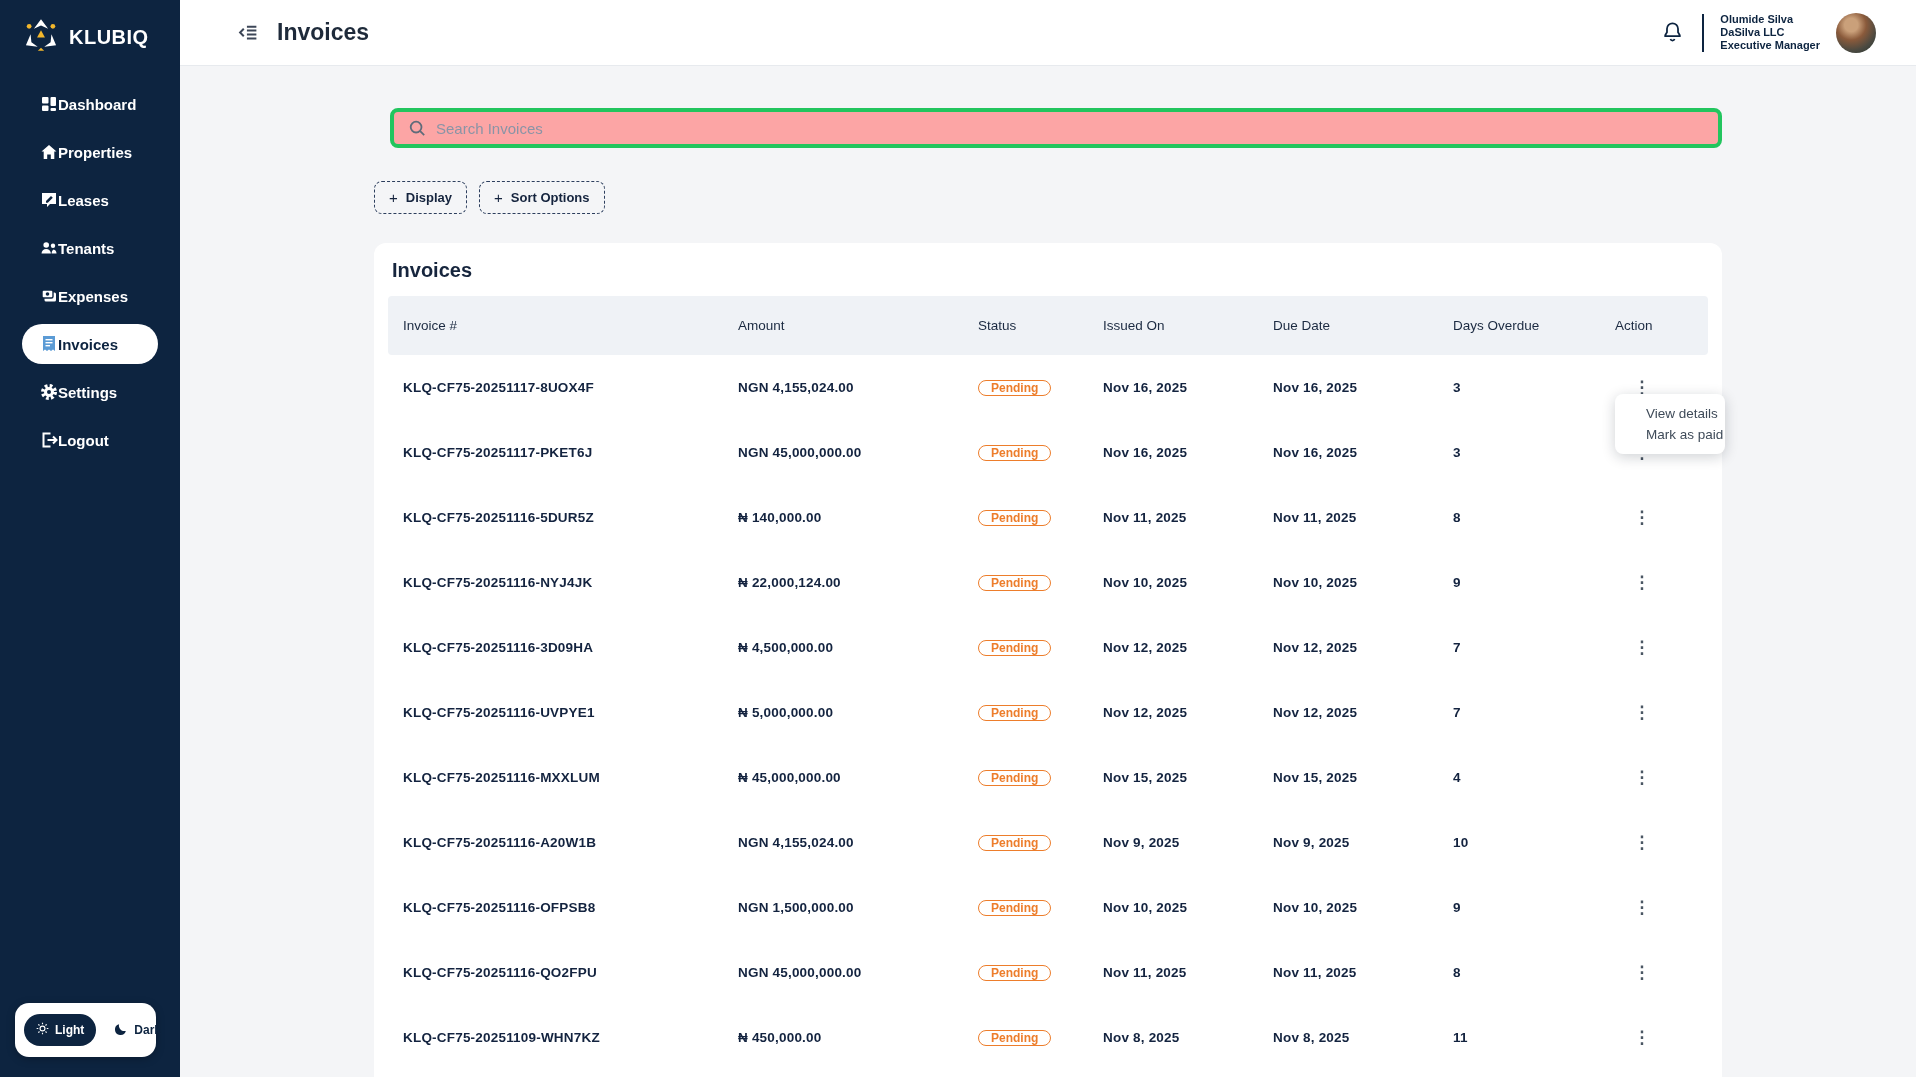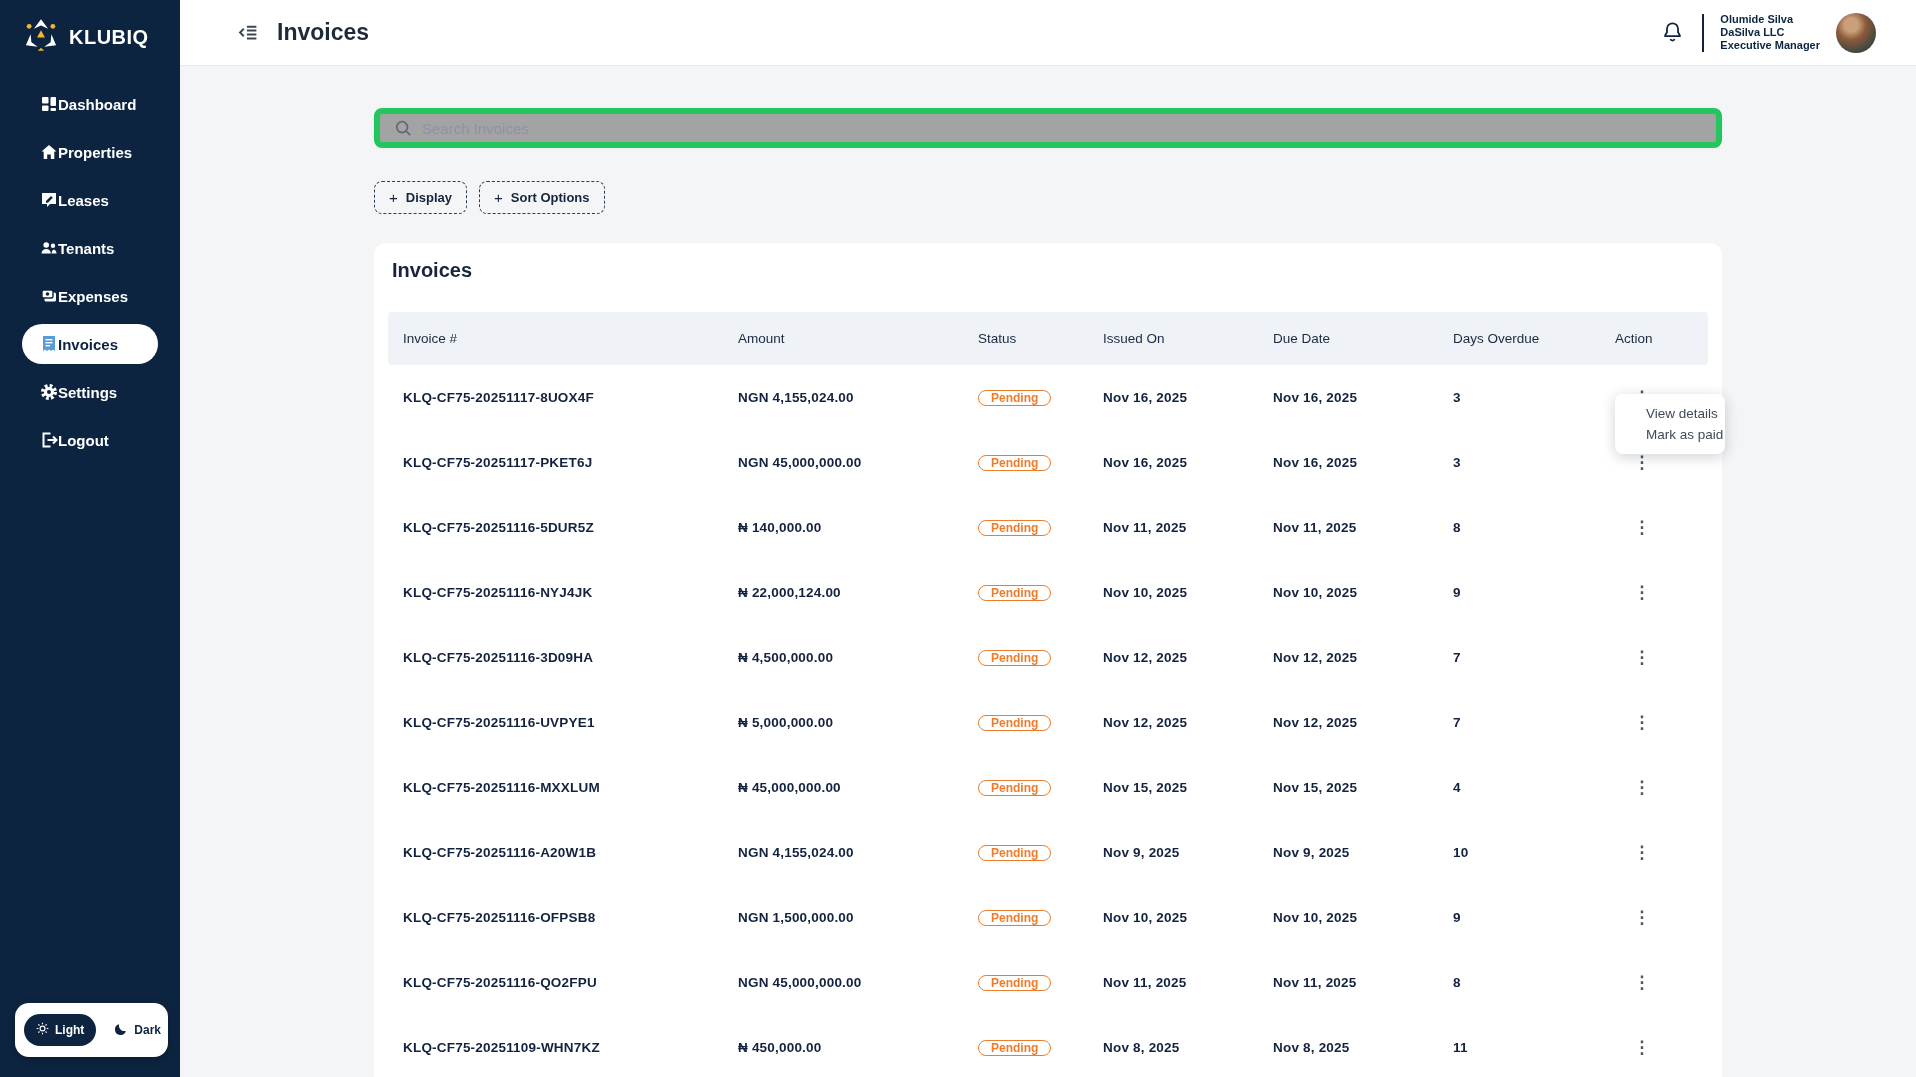--- a/index.html
+++ b/index.html
@@ -11,21 +11,21 @@
   .logo { display:flex; align-items:center; gap:9px; padding:16px 0 0 22px; }
   .logo-text { color:#fff; font-size:20px; font-weight:800; letter-spacing:.5px; }
   .nav { margin-top:22px; }
   .nav-item { height:48px; display:flex; align-items:center; padding-left:40px;
               color:#fff; font-size:15px; font-weight:700; cursor:pointer; }
   .nav-item .ico { width:18px; height:18px; display:flex; align-items:center; justify-content:center; color:#fff; }
   .nav-item.active { background:#fff; margin:4px 22px; padding-left:18px; height:40px;
                      border-radius:20px; color:#0D2440; }
   .nav-item.active .ico { color:#5B9BD5; }
 
-  .theme-toggle { position:absolute; left:15px; bottom:20px; width:153px; height:54px; background:#fff;
+  .theme-toggle { position:absolute; left:15px; bottom:20px; width:141px; height:54px; background:#fff;
                   border-radius:14px; display:flex; align-items:center; padding:0 9px; gap:6px;
                   box-shadow:0 2px 8px rgba(0,0,0,.25); }
   .theme-btn { display:flex; align-items:center; gap:6px; font-size:12px; font-weight:700; cursor:pointer;
                padding:8px 12px; border-radius:999px; color:#0D2440; }
   .theme-btn.selected { background:#0D2440; color:#fff; }
 
   
   .main { flex:1; display:flex; flex-direction:column; height:100%; }
   .topbar { height:66px; min-height:66px; background:#fff; border-bottom:1px solid #E7EAEE;
             display:flex; align-items:center; justify-content:space-between; padding:0 40px 0 58px; }
@@ -35,37 +35,37 @@
   .bell { width:26px; height:26px; cursor:pointer; display:flex; align-items:center; }
   .vdivider { width:2px; height:38px; background:#0D2440; }
   .user-block { font-size:11px; font-weight:700; color:#0D2440; line-height:13px; }
   .avatar { width:40px; height:40px; border-radius:50%; cursor:pointer;
             background:radial-gradient(circle at 38% 30%, #caa07a 0 18%, #8a5a3b 40%, #4c4a41 68%, #22332f 100%); }
 
   
   .content { flex:1; overflow:hidden; }
   .content-col { width:1348px; margin:42px auto 0; }
 
-  .searchbar { height:40px; background:#a3a3a3; border:6px solid #22c55e; border-radius:8px;
-               display:flex; align-items:center; padding:0 14px; gap:10px; }
+  .searchbar { height:40px; background:#fca5a5; border:4px solid #22c55e; border-radius:8px;
+               display:flex; align-items:center; padding:0 14px; gap:10px;margin-left:16px; }
   .searchbar input { border:none; outline:none; flex:1; font-size:15px; color:#33404f;
                      font-family:"Liberation Sans", sans-serif; background:transparent; }
   .searchbar input::placeholder { color:#8A94A6; }
 
   .filter-row { margin-top:33px; display:flex; gap:12px; }
   .dash-btn { border:1.5px dashed #2C3E5D; border-radius:8px; background:transparent; height:33px;
               display:flex; align-items:center; gap:8px; padding:0 14px; font-size:13px; font-weight:700;
               color:#15243E; cursor:pointer; font-family:"Liberation Sans", sans-serif; }
   .dash-btn .plus { font-size:15px; font-weight:400; }
 
   .card { margin-top:29px; background:#fff; border-radius:12px; padding:16px 14px 0; position:relative;
           height:900px; }
   .card-title { font-size:20px; font-weight:800; color:#16253D; padding-left:4px; }
 
-  .thead { margin-top:30px; height:53px; background:#EFF2F6; border-radius:4px; display:grid;
+  .thead { margin-top:14px; height:59px; background:#EFF2F6; border-radius:4px; display:grid;
            grid-template-columns:335px 240px 125px 170px 180px 162px 1fr; align-items:center;
            padding-left:15px; font-size:13.5px; color:#1B2A41; }
   .trow { height:65px; display:grid; grid-template-columns:335px 240px 125px 170px 180px 162px 1fr;
           align-items:center; padding-left:15px; font-size:13.5px; font-weight:700; color:#13233F;
           letter-spacing:.2px; }
   .badge { display:inline-block; justify-self:start; border:1.5px solid #ED7D2B; color:#ED7D2B;
            border-radius:999px; padding:0 12px; font-size:12px; font-weight:700; letter-spacing:0; }
   .dots { width:22px; margin-left:16px; text-align:center; font-size:17px; font-weight:700; color:#4A5663;
           cursor:pointer; user-select:none; line-height:14px; }
 

